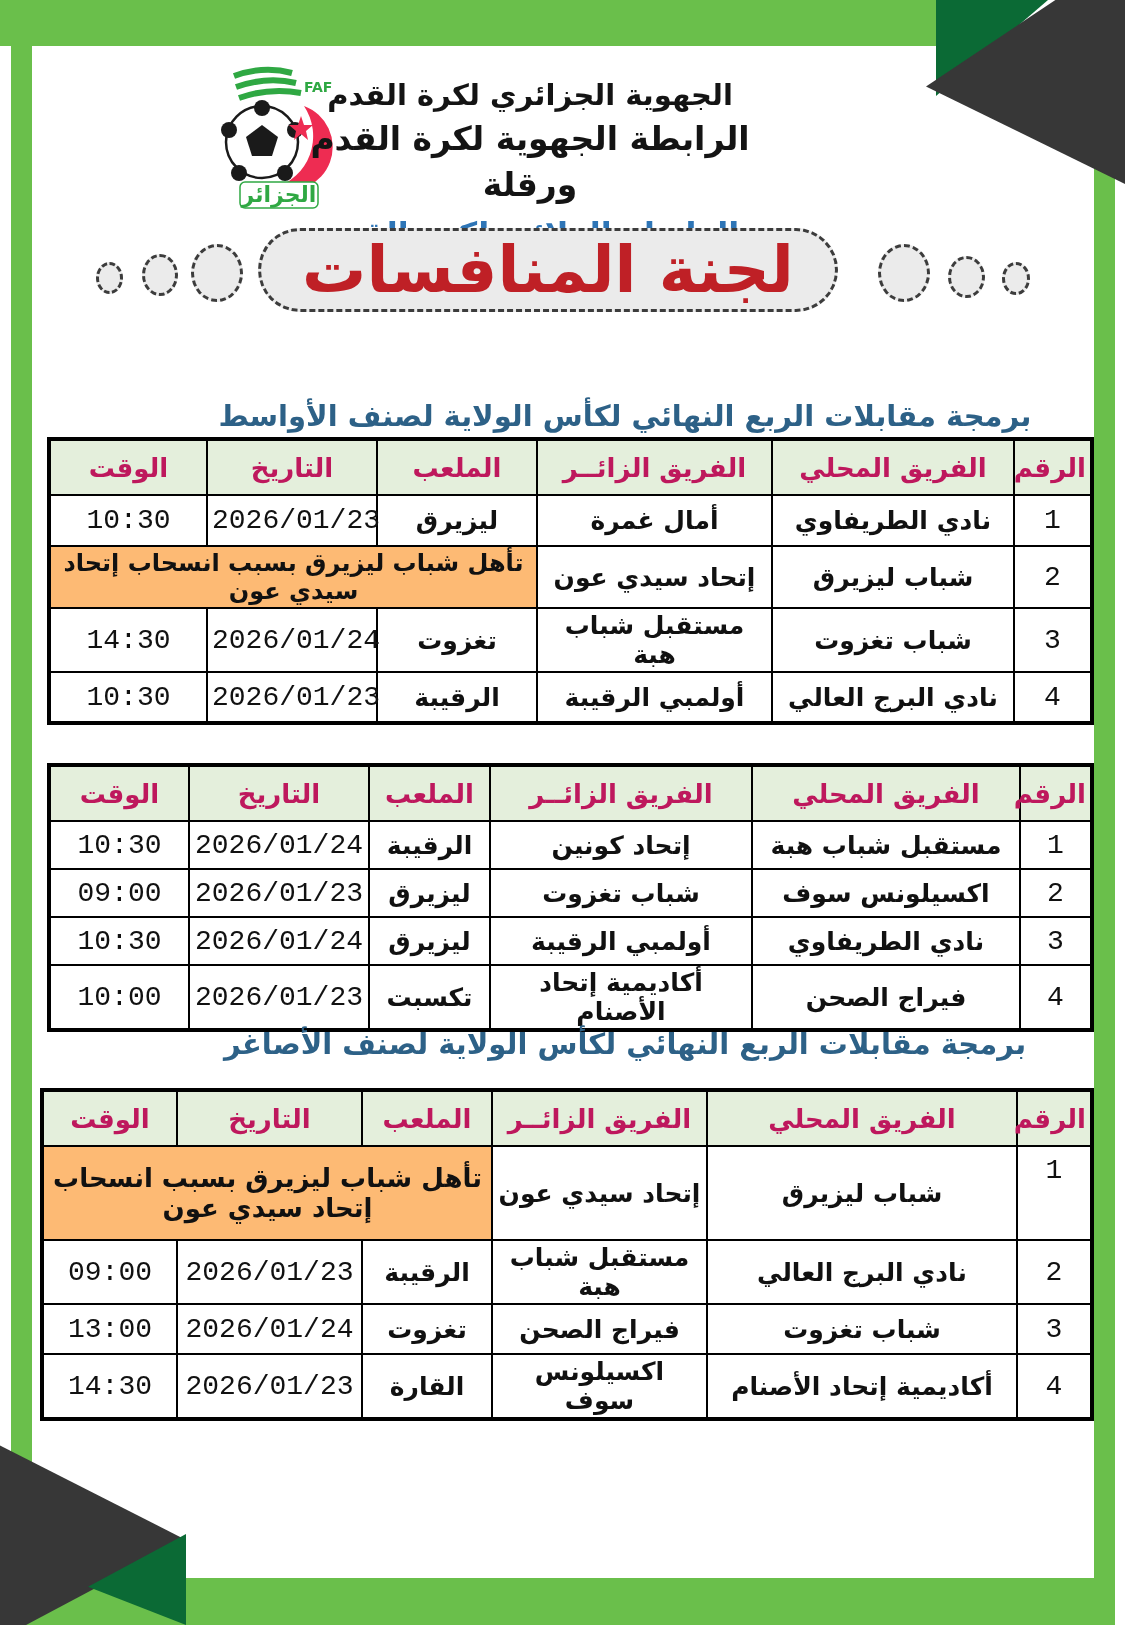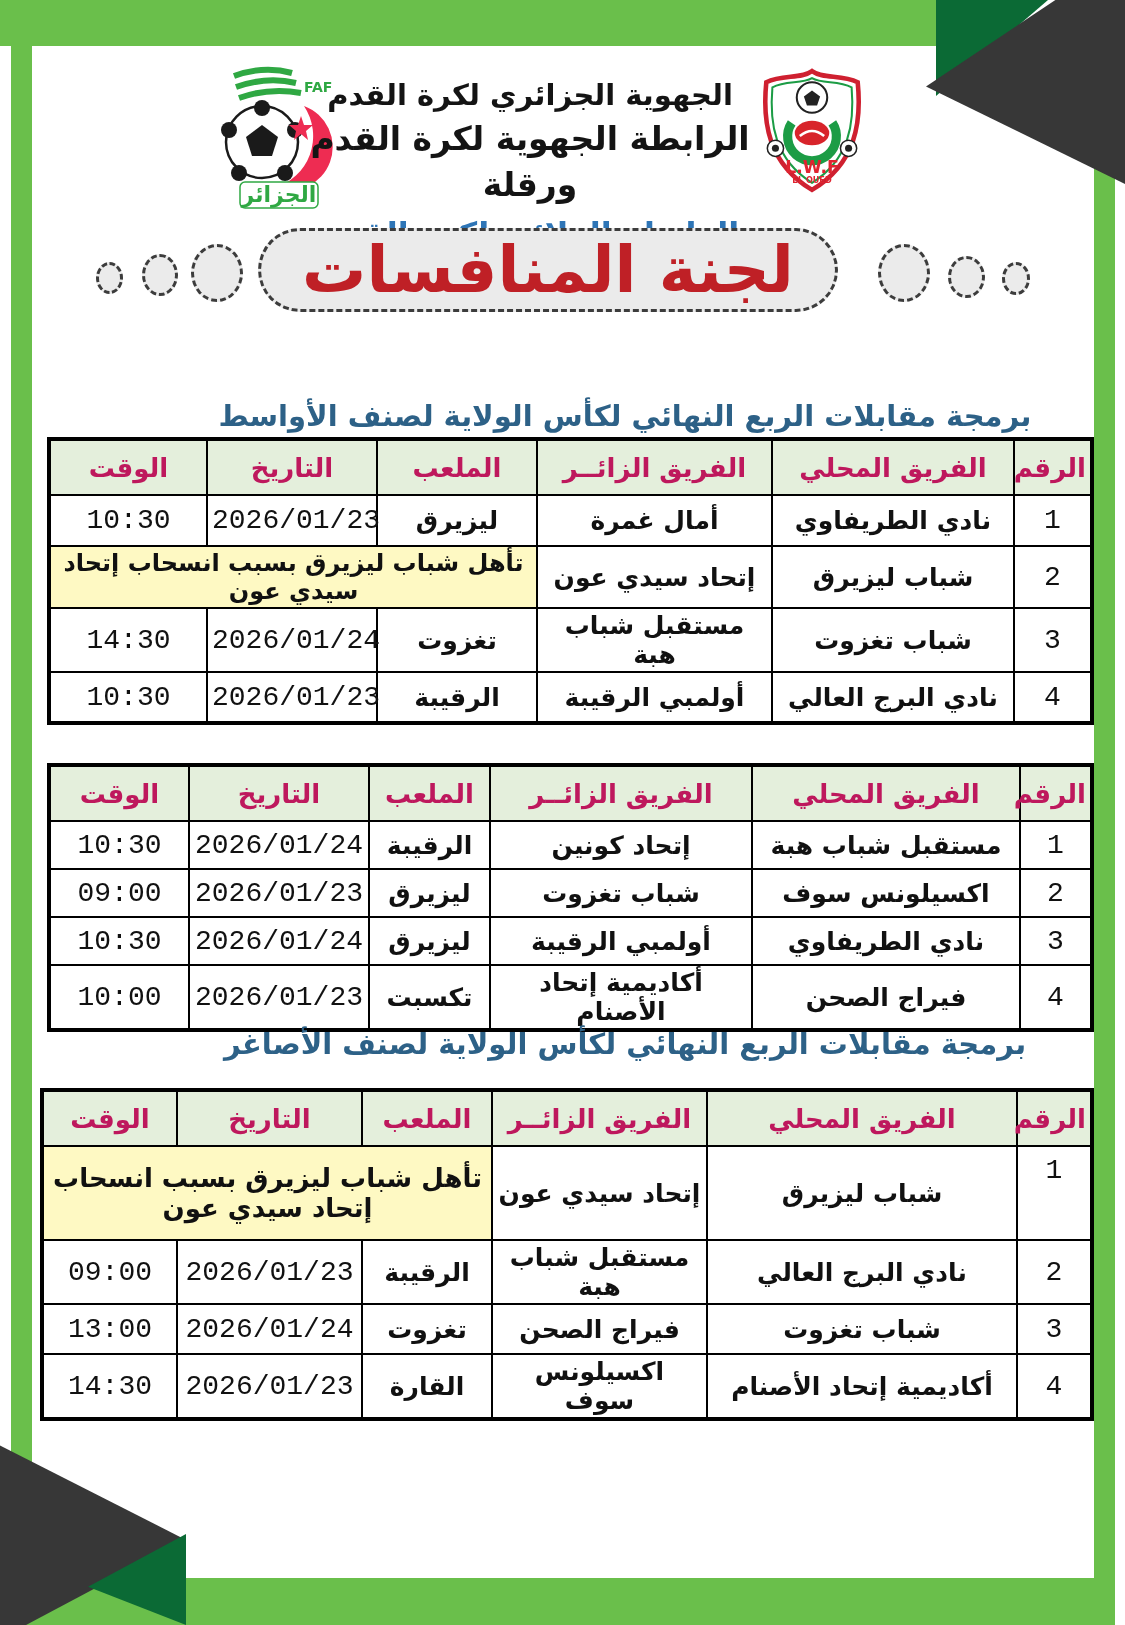--- a/index.html
+++ b/index.html
@@ -56,21 +56,21 @@
   .tw2 { left:47px; top:763px; width:1043px; }
   .tw3 { left:40px; top:1088px; width:1050px; }
 
   table { border-collapse:collapse; width:100%; direction:rtl; background:#fff;
           border:4px solid #000; table-layout:fixed; }
   th, td { border:2.5px solid #000; text-align:center; vertical-align:middle; padding:2px 4px; }
   th { background:#e4efdc; font-size:26px; font-weight:800; height:56px; color:#be185d; }
   td { font-size:25px; font-weight:800; color:#111; }
   .t1 td { height:51px; } .t2 td { height:48px; } .t3 td { height:50px; }
   .c-num, .c-date, .c-time { font-family:Liberation Mono, monospace; font-weight:400; font-size:28px; }
-  .c-note { background:#fef9c3; font-size:24px; }
+  .c-note { background:#fdba74; font-size:24px; }
   .t3 .c-note { font-size:26px; height:94px; }
   .vtop { vertical-align:top; padding-top:8px; }
 </style>
 </head>
 <body>
 
 <div class="page">
 
   <div class="bar bar-left"></div>
   <div class="bar bar-right"></div>
@@ -100,37 +100,20 @@
       <text x="61" y="142" font-size="22" font-weight="bold" fill="#2fa843" text-anchor="middle">الجزائر</text>
     </svg>
   </div>
 
   <div class="hdr-text">
     <div class="hdr-line1">الجهوية الجزائري لكرة القدم</div>
     <div class="hdr-line2">الرابطة الجهوية لكرة القدم ورقلة</div>
     <div class="hdr-line3">الرابطة الولائية لكرة القدم الوادي</div>
   </div>
 
-  <div class="lwf-logo">
-    <svg width="120" height="130" viewBox="0 0 118 128">
-      <path d="M59 5 C 48 13, 30 8, 14 16 C 10 56, 16 96, 59 122 C 102 96, 108 56, 104 16 C 88 8, 70 13, 59 5 Z" fill="#fff" stroke="#cf2030" stroke-width="4.5"></path>
-      <path d="M59 12 C 49 18, 33 14, 20 21 C 17 56, 22 92, 59 115 C 96 92, 101 56, 98 21 C 85 14, 69 18, 59 12 Z" fill="none" stroke="#1c9c45" stroke-width="2"></path>
-      <circle cx="59" cy="31" r="15" fill="#fff" stroke="#222" stroke-width="2"></circle>
-      <polygon points="59,24 67,30 64,39 54,39 51,30" fill="#222"></polygon>
-      <path d="M 39 56 A 24 24 0 1 0 79 56" fill="none" stroke="#1c9c45" stroke-width="9"></path>
-      <ellipse cx="59" cy="66" rx="17" ry="12" fill="#d8242b"></ellipse>
-      <path d="M47 69 Q59 59 71 69" stroke="#fff" stroke-width="2.5" fill="none"></path>
-      <circle cx="23" cy="81" r="8" fill="#fff" stroke="#222" stroke-width="1.5"></circle>
-      <circle cx="23" cy="81" r="3.5" fill="#222"></circle>
-      <circle cx="95" cy="81" r="8" fill="#fff" stroke="#222" stroke-width="1.5"></circle>
-      <circle cx="95" cy="81" r="3.5" fill="#222"></circle>
-      <text x="59" y="105" text-anchor="middle" font-size="17" font-weight="bold" fill="#e02430">L.W.F</text>
-      <text x="59" y="115" text-anchor="middle" font-size="8" font-weight="bold" fill="#e02430">EL OUED</text>
-    </svg>
-  </div>
 
   <div class="dcirc dc1"></div>
   <div class="dcirc dc2"></div>
   <div class="dcirc dc3"></div>
   <div class="banner">
     <div class="banner-title">لجنة المنافسات</div>
   </div>
   <div class="dcirc dc4"></div>
   <div class="dcirc dc5"></div>
   <div class="dcirc dc6"></div>

